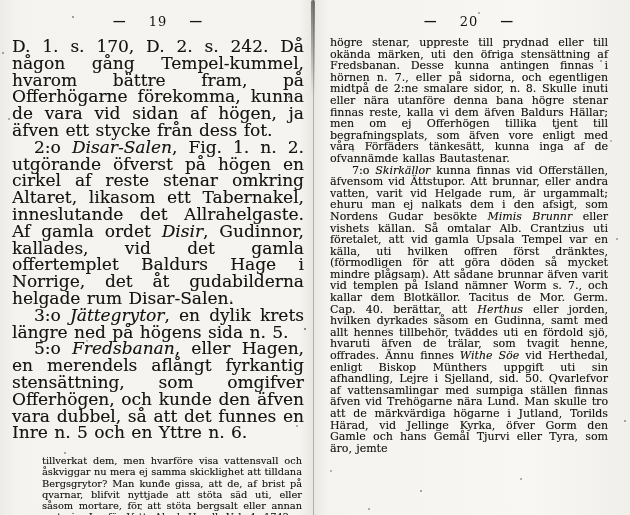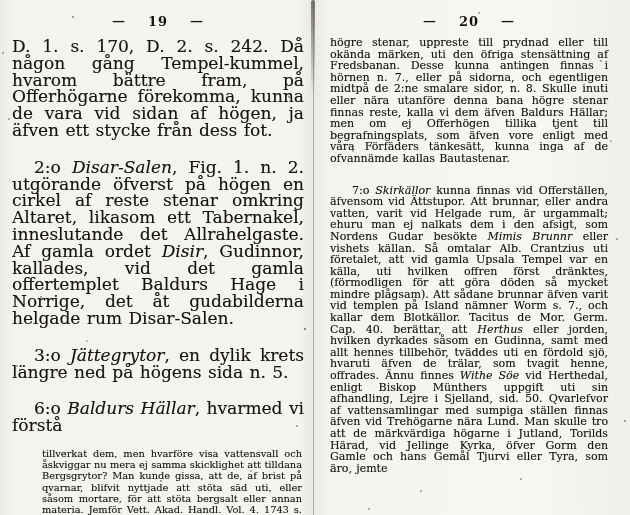--- a/index.html
+++ b/index.html
@@ -17,27 +17,27 @@
   }
   .page{position:absolute;top:8px;}
   .page-left{left:12px;width:292px;}
   .page-right{left:330px;width:278px;}
   .page-head{
     display:flex;justify-content:center;align-items:center;
     gap:22px;font-size:13px;letter-spacing:1px;
     padding-top:4px;height:18px;
   }
   .page-head .rule{font-weight:bold;transform:scaleY(.8);}
-  .page-head .pnum{font-weight:bold;}
+  .page-head .pnum{font-weight:normal;}
   .bodytext{
     text-align:justify;
     text-shadow:.2px .2px 0 rgba(23,20,15,.38);
   }
   .bodytext p{margin:0;}
-  .bodytext p.indent{text-indent:22px;margin-top:20px;}
+  .bodytext p.indent{text-indent:22px;}
   .main-left{margin-top:8px;font-size:17px;line-height:16.8px;word-spacing:1px;}
   .main-right{margin-top:7px;font-size:11px;line-height:11.6px;word-spacing:.8px;}
   .footnote{
     margin:14px 0 0 30px;width:260px;
     font-size:9.8px;line-height:11.2px;text-align:justify;
     text-shadow:.15px .15px 0 rgba(23,20,15,.35);
   }
   .it{font-style:italic;}
   .gutter{
     position:absolute;left:313px;top:0;width:1px;height:515px;
@@ -74,21 +74,21 @@
   <div class="page page-left">
     <div class="page-head">
       <span class="rule">—</span>
       <span class="pnum">19</span>
       <span class="rule">—</span>
     </div>
     <div class="bodytext main-left">
         <p><span>D. 1. s. 170, D. 2. s. 242.  Då någon gång Tempel-kummel, hvarom bättre fram, på Offerhögarne förekomma, kunna de vara vid sidan af högen, ja äfven ett stycke från dess fot.</span></p>
         <p class="indent"><span>2:o </span><span class="it">Disar-Salen</span><span>, Fig. 1. n. 2. utgörande öfverst på högen en cirkel af reste stenar omkring Altaret, likasom ett Tabernakel, inneslutande det Allrahelgaste. Af gamla ordet </span><span class="it">Disir</span><span>, Gudinnor, kallades, vid det gamla offertemplet Baldurs Hage i Norrige, det åt gudabilderna helgade rum Disar-Salen.</span></p>
         <p class="indent"><span>3:o </span><span class="it">Jättegrytor</span><span>, en dylik krets längre ned på högens sida n. 5.</span></p>
-        <p class="indent"><span>6:o </span><span class="it">Baldurs Hällar</span><span>, hvarmed vi förstå</span></p>
+        <p class="indent"><span>5:o </span><span class="it">Fredsbanan</span><span>, eller Hagen, en merendels aflångt fyrkantig stensättning, som omgifver Offerhögen, och kunde den äfven vara dubbel, så att det funnes en Inre n. 5 och en Yttre n. 6.</span></p>
       </div>
     <div class="bodytext footnote"><span>tillverkat dem, men hvarföre visa vattensvall och åskviggar nu mera ej samma skicklighet att tilldana Bergsgrytor? Man kunde gissa, att de, af brist på qvarnar, blifvit nyttjade att stöta säd uti, eller såsom mortare, för att stöta bergsalt eller annan materia. Jemför Vett. Akad. Handl. Vol. 4. 1743 s. 122 etc., hvarest man får den besynnerliga uppgift, att i Jättegrytor funnits jord, urnor, aska och ben. Så mycket är säkert, att de på så få ställen finnas, att de ej kunnat vara nyttjade till något lifvets oumbärliga behof. Jag förmodar, att de blifvit gjorde, för att samla regnvatten, må hända till någon Religions ceremoni.</span></div>
   </div>
 
   <div class="page page-right">
     <div class="page-head">
       <span class="rule">—</span>
       <span class="pnum">20</span>
       <span class="rule">—</span>
     </div>

